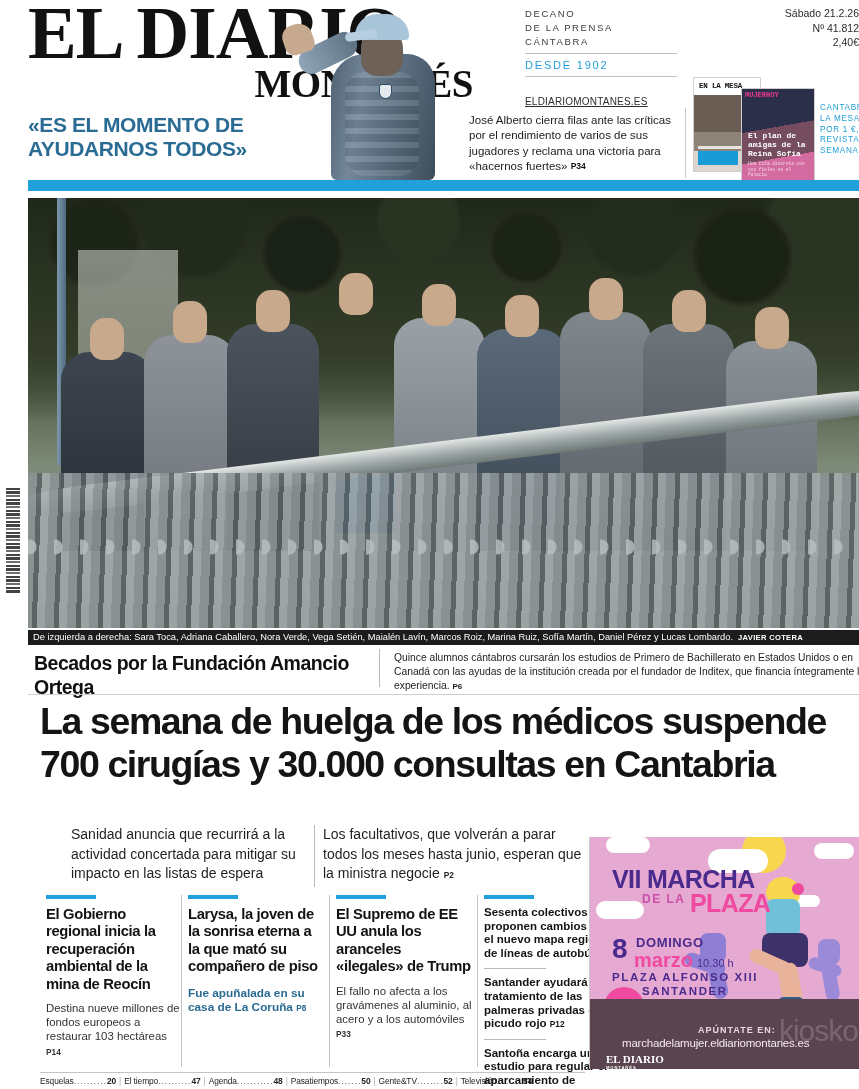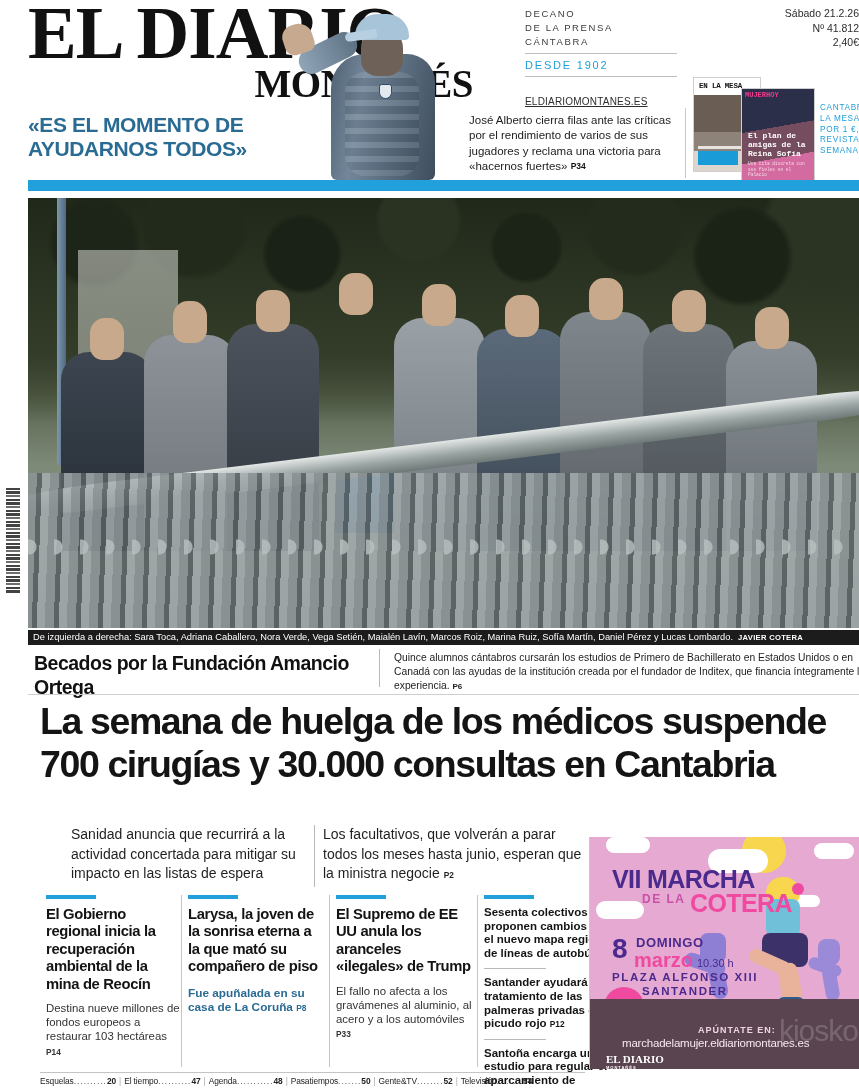--- a/index.html
+++ b/index.html
@@ -574,21 +574,21 @@
         <div class="earm"></div>
         <div class="torso"></div>
       <div class="short"></div>
         <div class="leg1"></div>
         <div class="leg2"></div>
         <div class="shoe"></div>
     </div>
 
     <div class="t1">VII MARCHA</div>
     <div class="t2">DE LA</div>
-    <div class="t3">COTERA</div>
+    <div class="t3">PLAZA</div>
 
     <div class="day">8</div>
     <div class="dow">DOMINGO</div>
     <div class="mon">marzo</div>
     <div class="hr">10.30 h</div>
     <div class="pl1">PLAZA ALFONSO XIII</div>
     <div class="pl2">SANTANDER</div>
     <div class="kmbadge">4 KM</div>
 
     <div class="bottomband"></div>

